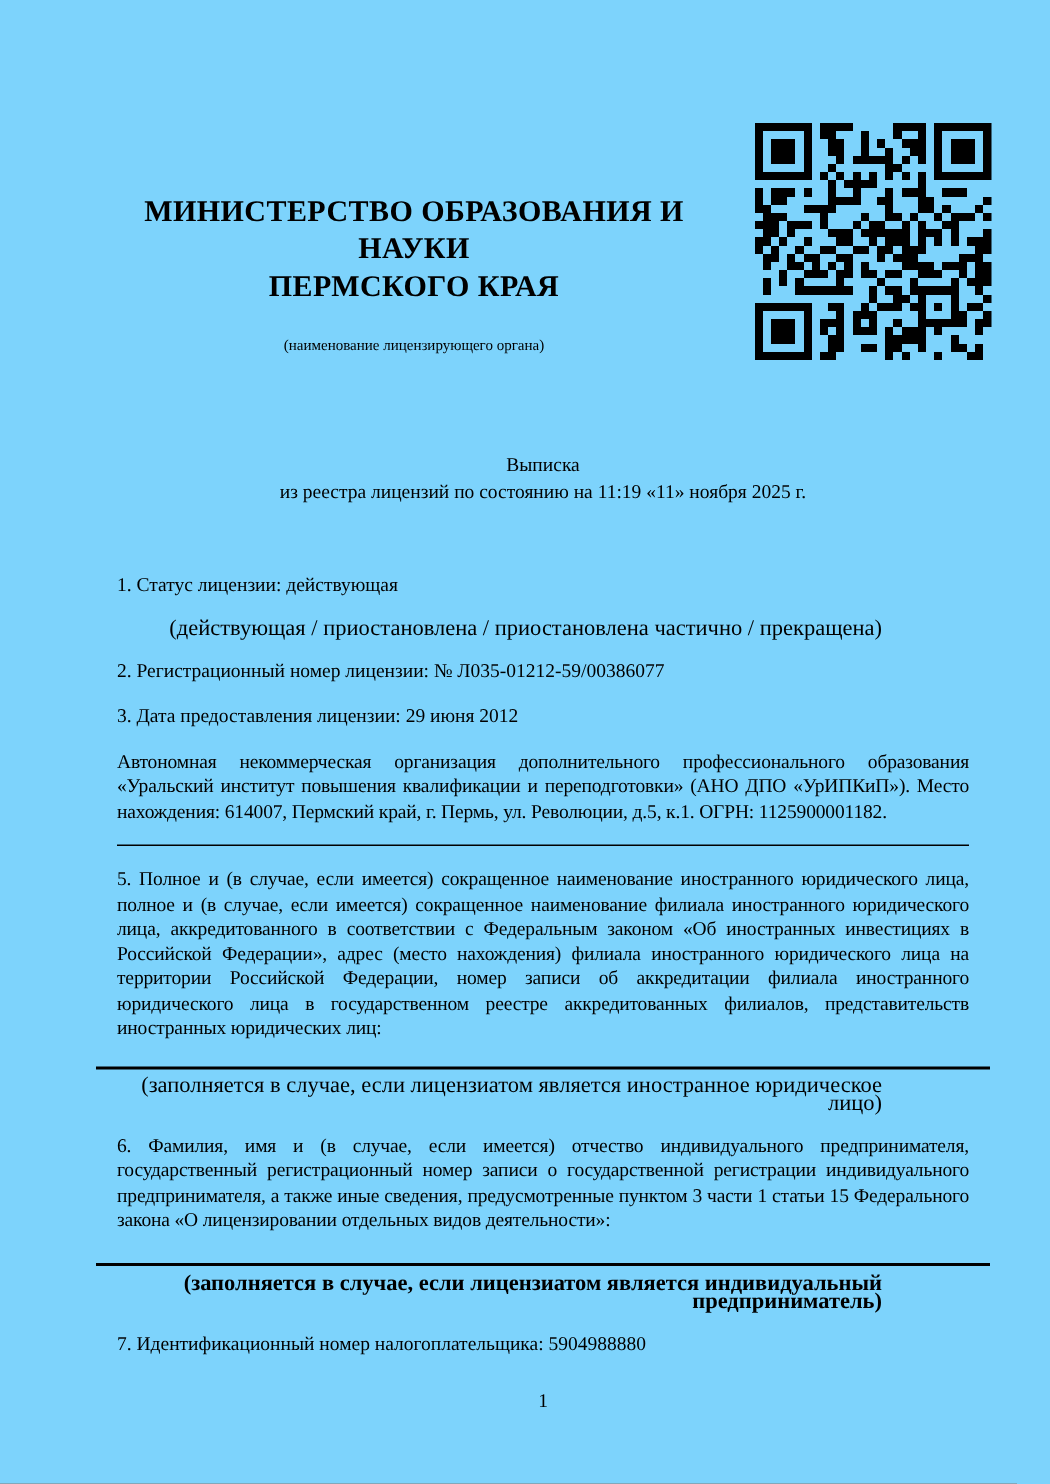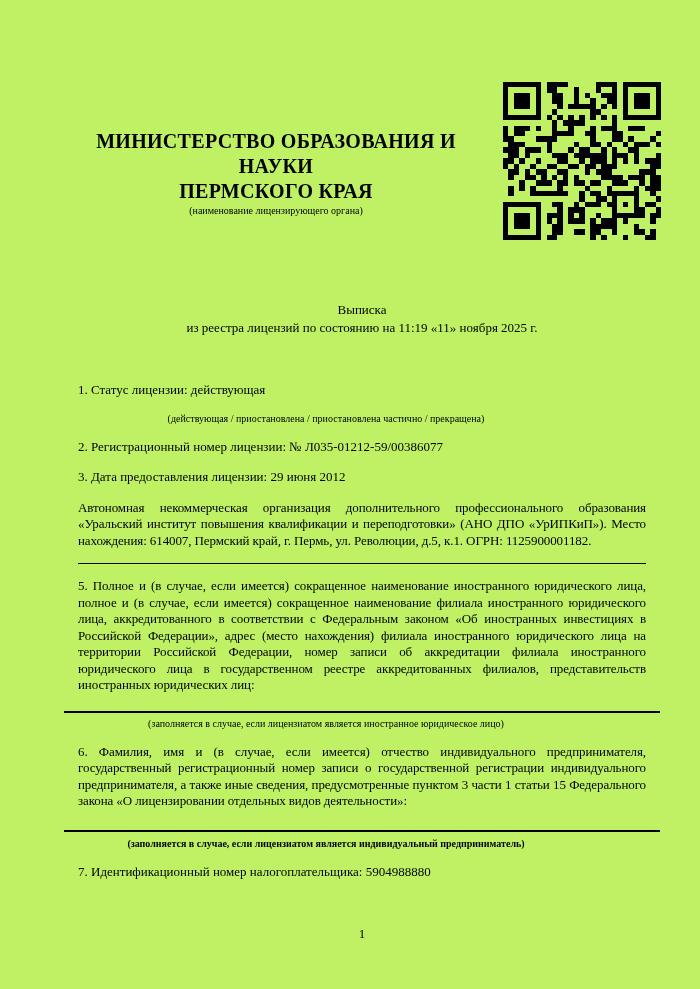--- a/index.html
+++ b/index.html
@@ -1,20 +1,20 @@
 <!DOCTYPE html>
 <html lang="ru"><head>
 <meta charset="utf-8">
 <style>
   html,body { margin:0; padding:0; background:#888; }
   .page {
     position:relative;
     width:700px; height:989px;
     margin:0 auto;
-    background:#bef264;
+    background:#7dd3fc;
     color:#000000;
     font-family:"Liberation Serif", "DejaVu Serif", serif;
     overflow:hidden;
   }
   
   .qr {
     position:absolute; left:503px; top:82px;
     width:158px; height:158px;
     display:block;
   }
@@ -25,21 +25,21 @@
   }
   .org-title {
     font-weight:bold;
     font-size:20px;
     line-height:25px;
     letter-spacing:0.3px;
   }
   .org-subtitle {
     font-size:10px;
     line-height:12px;
-    margin-top:1px;
+    margin-top:21px;
   }
   
   .doc-head {
     position:absolute; left:64px; top:301px; width:596px;
     text-align:center;
     font-size:13px;
     line-height:18px;
   }
   
   .content {
@@ -48,22 +48,22 @@
     line-height:16.5px;
   }
   .content p { margin:14px; }
   .just {
     text-align:justify;
     text-align-last:left;
     letter-spacing:-0.1px;
   }
   .caption {
     width:524px;
-    text-align:center;
-    font-size:10px;
+    text-align:right;
+    font-size:15px;
     line-height:12px;
   }
   .rule {
     height:0;
     border-top:2px solid #000;
   }
   .underlined {
     border-bottom:1.6px solid #000;
     padding-bottom:14px;
   }

